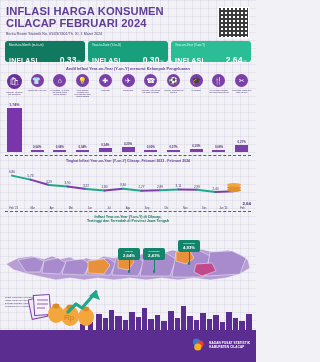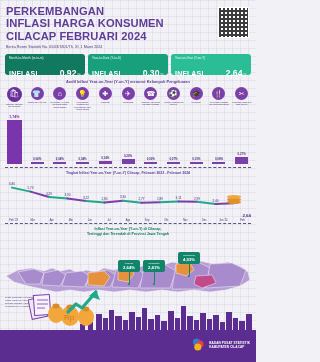--- a/index.html
+++ b/index.html
@@ -134,36 +134,35 @@
 </style>
 </head>
 <body>
 
 <div id="grid"></div>
 
 <div class="layer">
 
   <div id="header">
     <div class="h-title">
-      <div>PERKEMBANGAN</div>
       <div>INFLASI HARGA KONSUMEN</div>
       <div>CILACAP FEBRUARI 2024</div>
     </div>
     <div class="h-sub">Berita Resmi Statistik No. 05/03/3301/Th. XI, 1 Maret 2024</div>
     <div id="qr">
       <div class="qr-grid"></div>
     </div>
   </div>
 
   <div id="cards">
     <div class="card dark">
       <div class="cap">Month-to-Month (m-to-m)</div>
       <div class="row">
         <span class="lbl">INFLASI</span>
-        <span><span class="val">0,92</span><span class="pct">%</span></span>
+        <span><span class="val">0,33</span><span class="pct">%</span></span>
       </div>
     </div>
     <div class="card mid">
       <div class="cap">Year-to-Date (Y-to-D)</div>
       <div class="row">
         <span class="lbl">INFLASI</span>
         <span><span class="val">0,30</span><span class="pct">%</span></span>
       </div>
     </div>
     <div class="card light">

